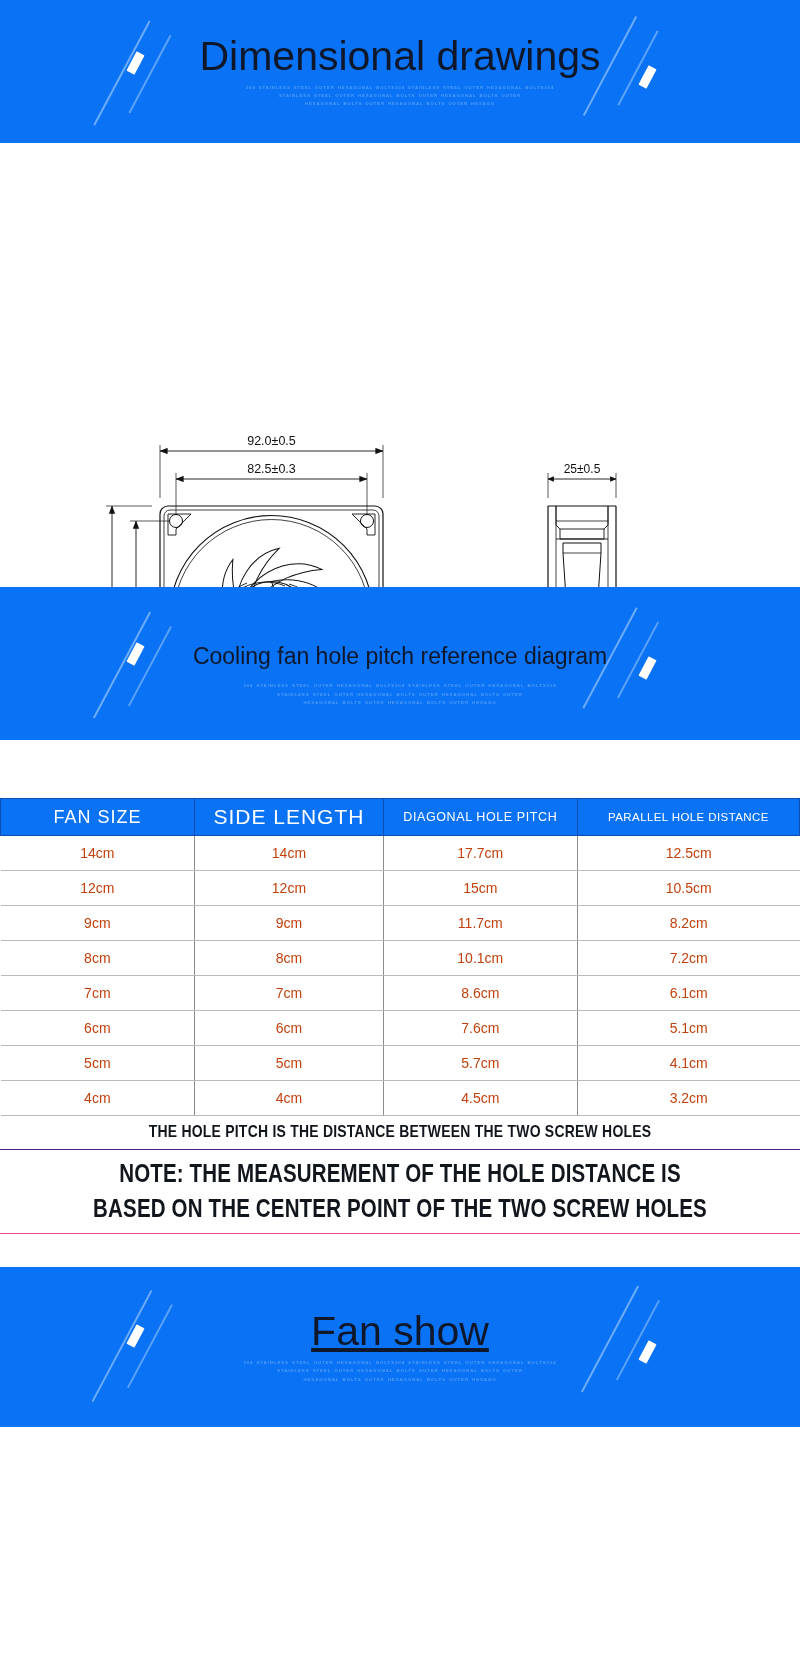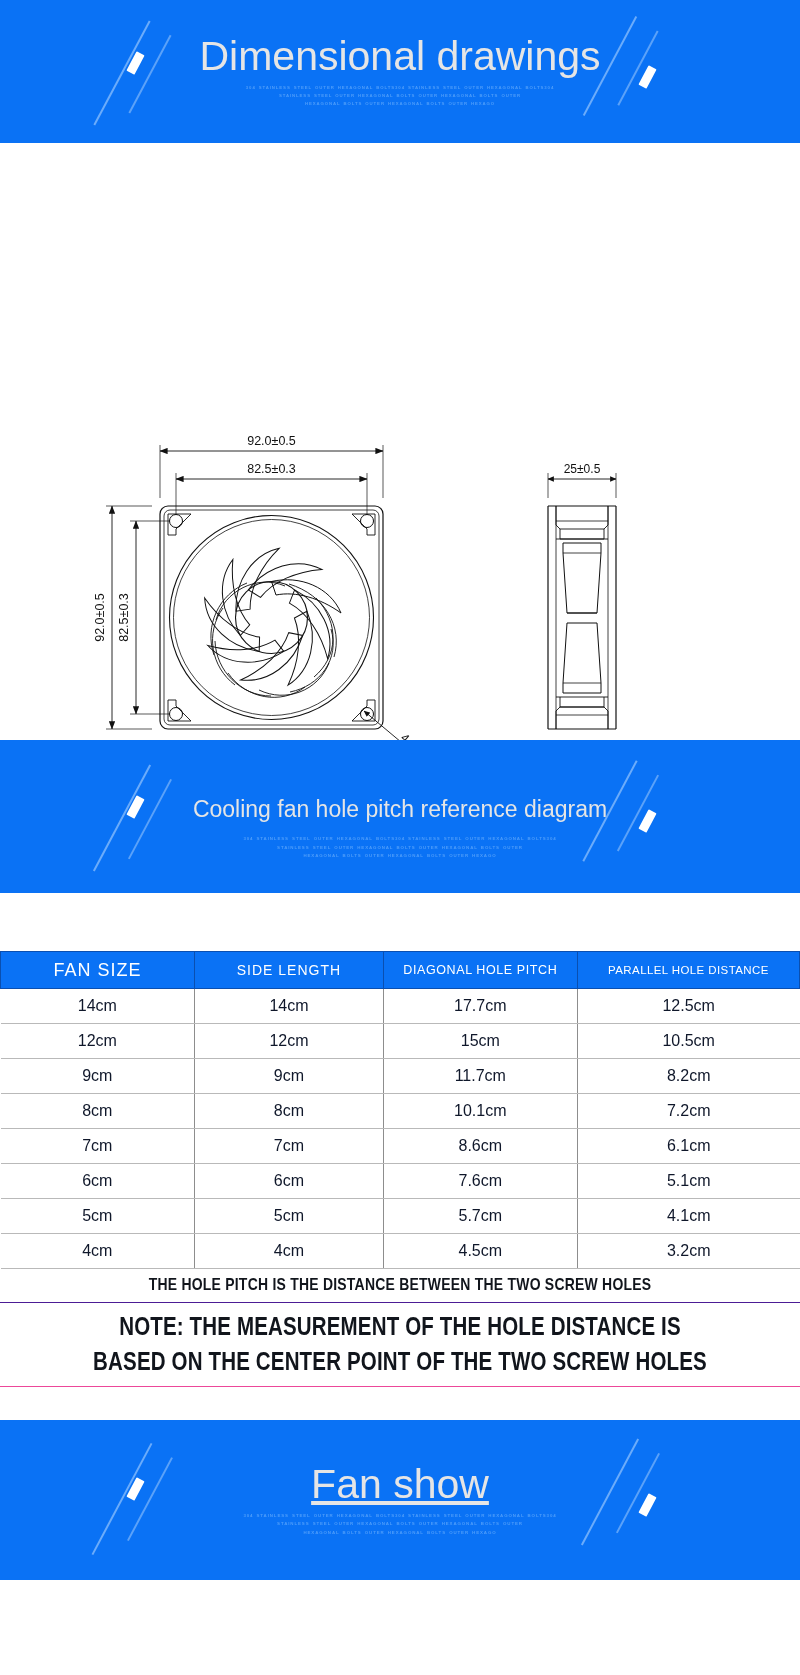--- a/index.html
+++ b/index.html
@@ -18,21 +18,21 @@
     background:#0a72f5;
     overflow:hidden;
     display:flex;
     flex-direction:column;
     align-items:center;
     justify-content:center;
   }
   .banner-title {
     position:relative;
     z-index:3;
-    color:#e5e5e5;
+    color:#0f172a;
     font-weight:400;
     letter-spacing:0px;
     line-height:1.05;
     text-align:center;
     white-space:nowrap;
   }
   .banner-sub {
     position:relative;
     z-index:3;
     color:#4e9dfa;
@@ -71,21 +71,21 @@
   .banner-2 .banner-title { font-size:23px; margin-bottom:14px;margin-top:24px; }
 
   
   .banner-3 { height:160px; }
   .banner-3 .banner-title { font-size:41px; margin-bottom:6px;text-decoration:underline; }
 
   
   .drawing-area {
     position:relative;
     width:100%;
-    height:597px;
+    height:444px;
     background:#ffffff;
   }
   .drawing-area svg { display:block; }
 
   
   .table-wrap { width:100%; padding:0; background:#ffffff; }
   table.spec {
     width:100%;
     border-collapse:collapse;
     table-layout:fixed;
@@ -94,33 +94,33 @@
     background:#0a72f5;
     color:#ffffff;
     font-weight:400;
     border:1px solid #0a4fb0;
     height:37px;
     vertical-align:middle;
     white-space:nowrap;
     overflow:hidden;
   }
   th.h-fan   { font-size:18px; letter-spacing:1px; }
-  th.h-side  { font-size:14px; letter-spacing:1px; }
+  th.h-side  { font-size:21px; letter-spacing:1px; }
   th.h-diag  { font-size:12.5px; letter-spacing:0.6px; }
   th.h-par   { font-size:11.5px; letter-spacing:0.4px; }
 
   table.spec td {
     border:1px solid #b9b9b9;
     border-left-color:#8d8d8d;
     border-right-color:#8d8d8d;
     height:35px;
     text-align:center;
     vertical-align:middle;
-    font-size:16px;
-    color:#0f172a;
+    font-size:14px;
+    color:#c2410c;
     letter-spacing:0px;
   }
   table.spec td.first-col { border-left:none; }
   table.spec td.last-col  { border-right:none; }
 
   .note-line {
     width:100%;
     text-align:center;
     color:#11151c;
     font-weight:700;

